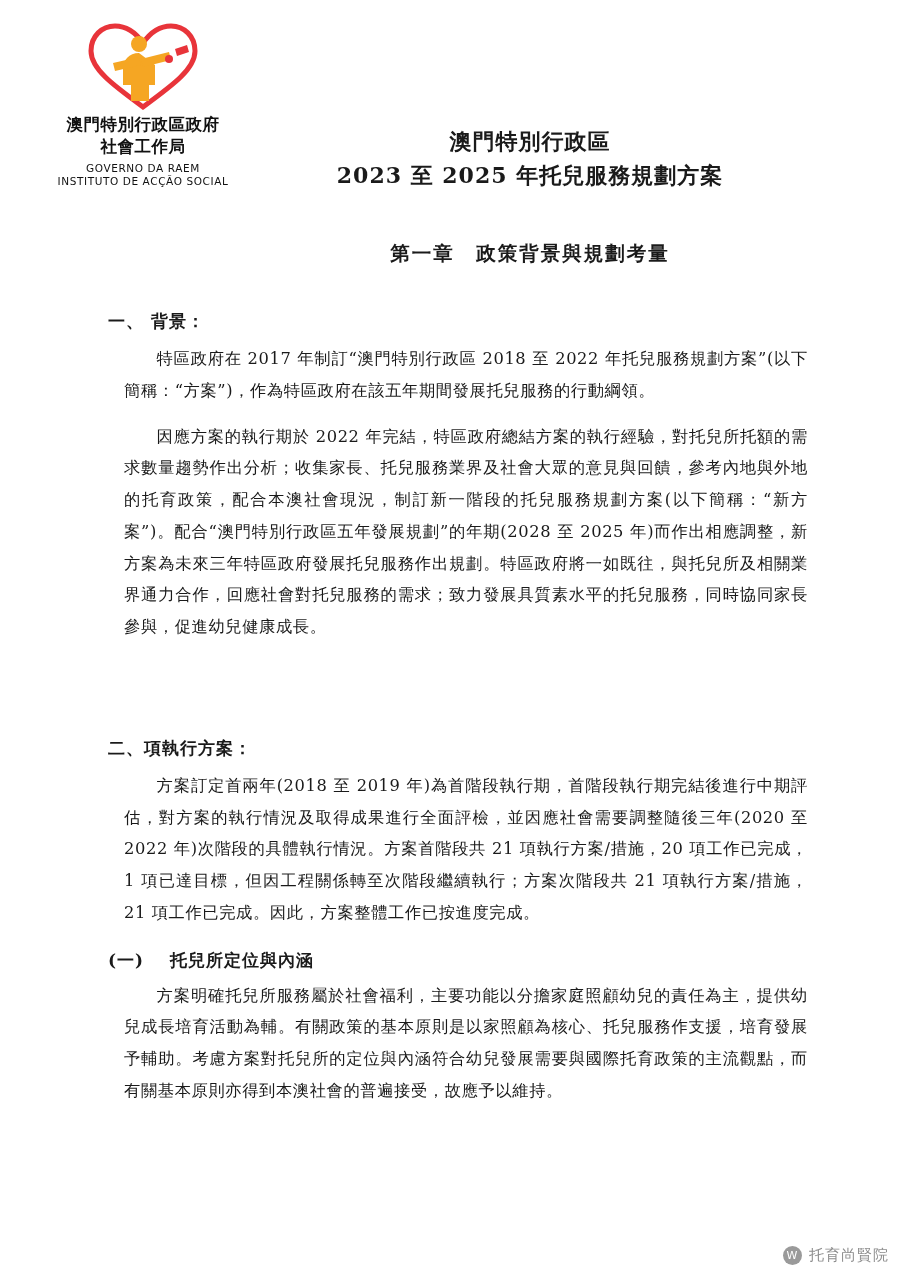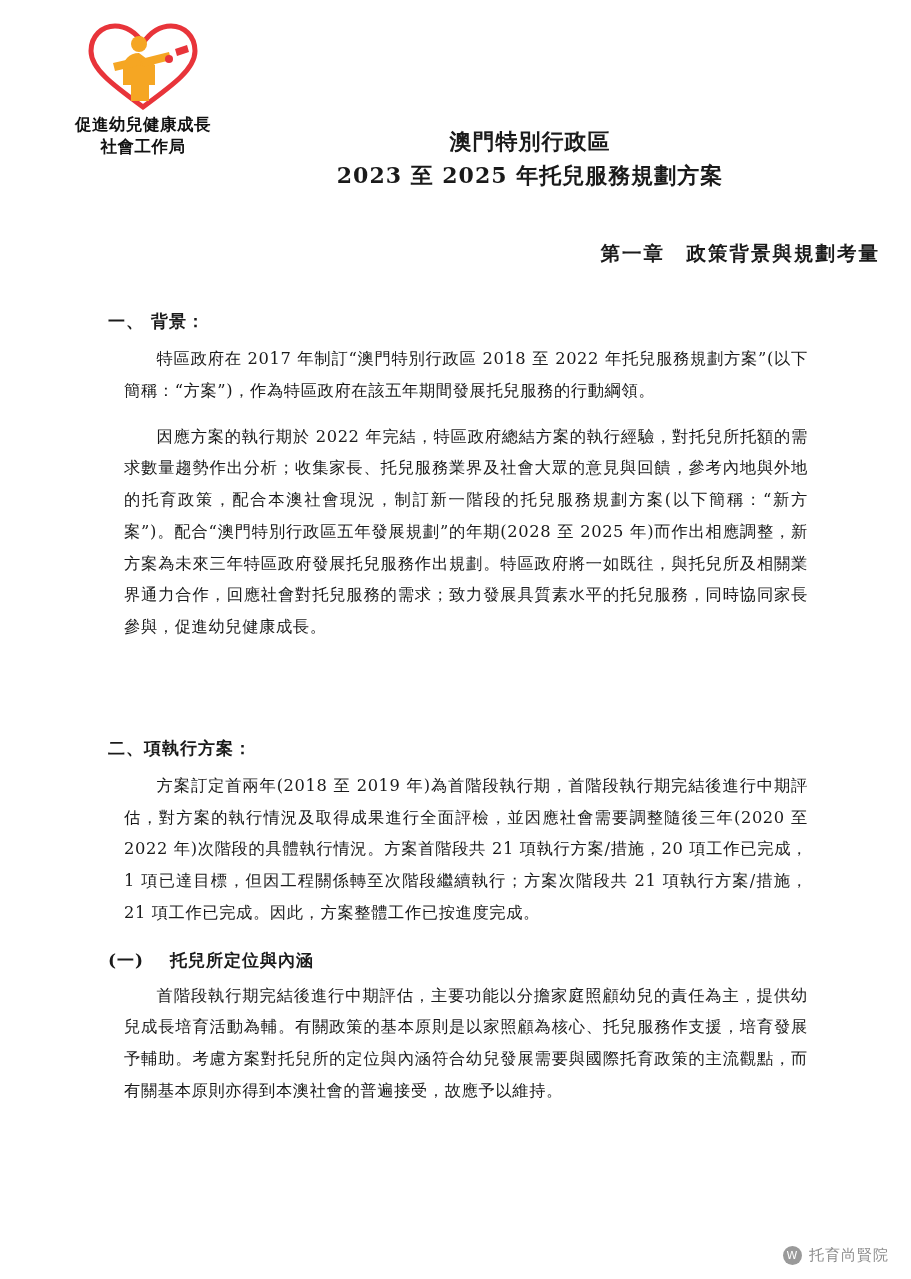--- a/index.html
+++ b/index.html
@@ -64,21 +64,21 @@
     font-weight: bold;
     font-size: 22px;
     line-height: 1.55;
     letter-spacing: 1px;
   }
   .chapter-title {
     position: absolute;
     left: 180px;
     top: 240px;
     width: 700px;
-    text-align: right;
+    text-align: center;
     font-weight: bold;
     font-size: 19.5px;
     letter-spacing: 2px;
   }
 
   
   .body-area {
     position: absolute;
     left: 108px;
     top: 310px;
@@ -148,22 +148,26 @@
           <path d="M30 44 L56 38 L58 46 L32 52 Z"></path>
           <path d="M58 40 L86 33 L88 41 L60 48 Z"></path>
         </g>
         <g fill="#E8343A">
           <circle cx="86" cy="40" r="4"></circle>
           <path d="M92 30 L104 26 L106 33 L94 37 Z"></path>
         </g>
       </svg>
     </div>
     <div class="org-zh">
-      <div>促進幼兒健康成長</div>
+      <div>澳門特別行政區政府</div>
       <div>社會工作局</div>
+    </div>
+    <div class="org-pt">
+      <div>GOVERNO DA RAEM</div>
+      <div>INSTITUTO DE ACÇÃO SOCIAL</div>
     </div>
   </div>
 
   <div class="doc-title">
     <div>澳門特別行政區</div>
     <div>2023 至 2025 年托兒服務規劃方案</div>
   </div>
 
   <div class="chapter-title">第一章　政策背景與規劃考量</div>
 
@@ -174,21 +178,21 @@
     <p class="para">因應方案的執行期於 2022 年完結，特區政府總結方案的執行經驗，對托兒所托額的需求數量趨勢作出分析；收集家長、托兒服務業界及社會大眾的意見與回饋，參考內地與外地的托育政策，配合本澳社會現況，制訂新一階段的托兒服務規劃方案(以下簡稱：“新方案”)。配合“澳門特別行政區五年發展規劃”的年期(2028 至 2025 年)而作出相應調整，新方案為未來三年特區政府發展托兒服務作出規劃。特區政府將一如既往，與托兒所及相關業界通力合作，回應社會對托兒服務的需求；致力發展具質素水平的托兒服務，同時協同家長參與，促進幼兒健康成長。</p>
 
     <div class="spacer-lg"></div>
 
     <div class="section-head">二、項執行方案：</div>
     <p class="para">方案訂定首兩年(2018 至 2019 年)為首階段執行期，首階段執行期完結後進行中期評估，對方案的執行情況及取得成果進行全面評檢，並因應社會需要調整隨後三年(2020 至 2022 年)次階段的具體執行情況。方案首階段共 21 項執行方案/措施，20 項工作已完成，1 項已達目標，但因工程關係轉至次階段繼續執行；方案次階段共 21 項執行方案/措施，21 項工作已完成。因此，方案整體工作已按進度完成。</p>
 
     <div class="sub-head">
       <span class="sub-num">(一)</span><span>托兒所定位與內涵</span>
     </div>
-    <p class="para">首階段執行期完結後進行中期評估，主要功能以分擔家庭照顧幼兒的責任為主，提供幼兒成長培育活動為輔。有關政策的基本原則是以家照顧為核心、托兒服務作支援，培育發展予輔助。考慮方案對托兒所的定位與內涵符合幼兒發展需要與國際托育政策的主流觀點，而有關基本原則亦得到本澳社會的普遍接受，故應予以維持。</p>
+    <p class="para">方案明確托兒所服務屬於社會福利，主要功能以分擔家庭照顧幼兒的責任為主，提供幼兒成長培育活動為輔。有關政策的基本原則是以家照顧為核心、托兒服務作支援，培育發展予輔助。考慮方案對托兒所的定位與內涵符合幼兒發展需要與國際托育政策的主流觀點，而有關基本原則亦得到本澳社會的普遍接受，故應予以維持。</p>
 
   </div>
 
   <div class="watermark">
     <span class="wm-badge">W</span>
     <span>托育尚賢院</span>
   </div>
 
 </div>
 

